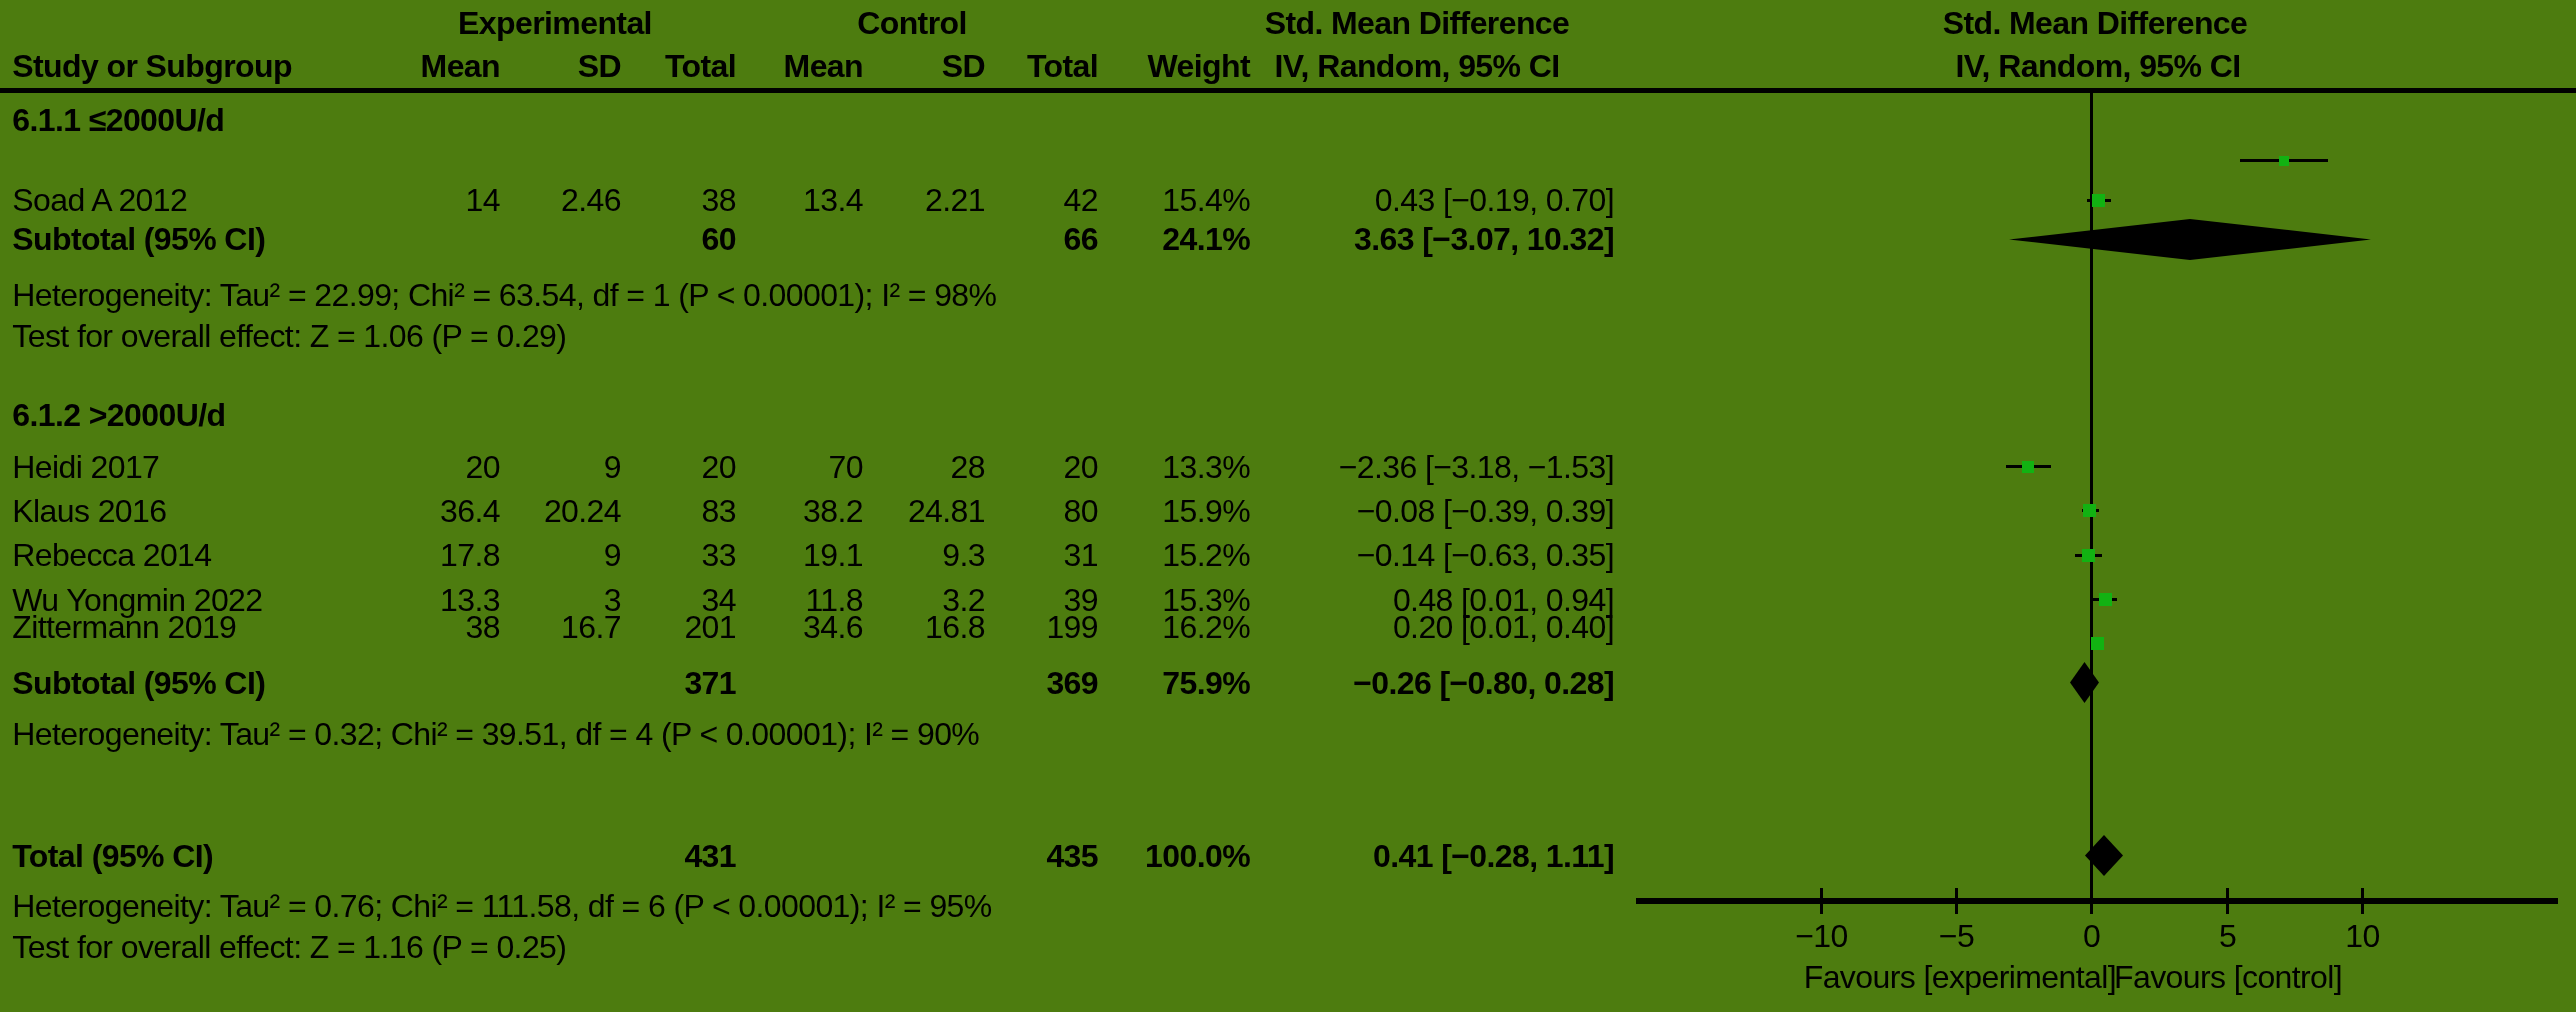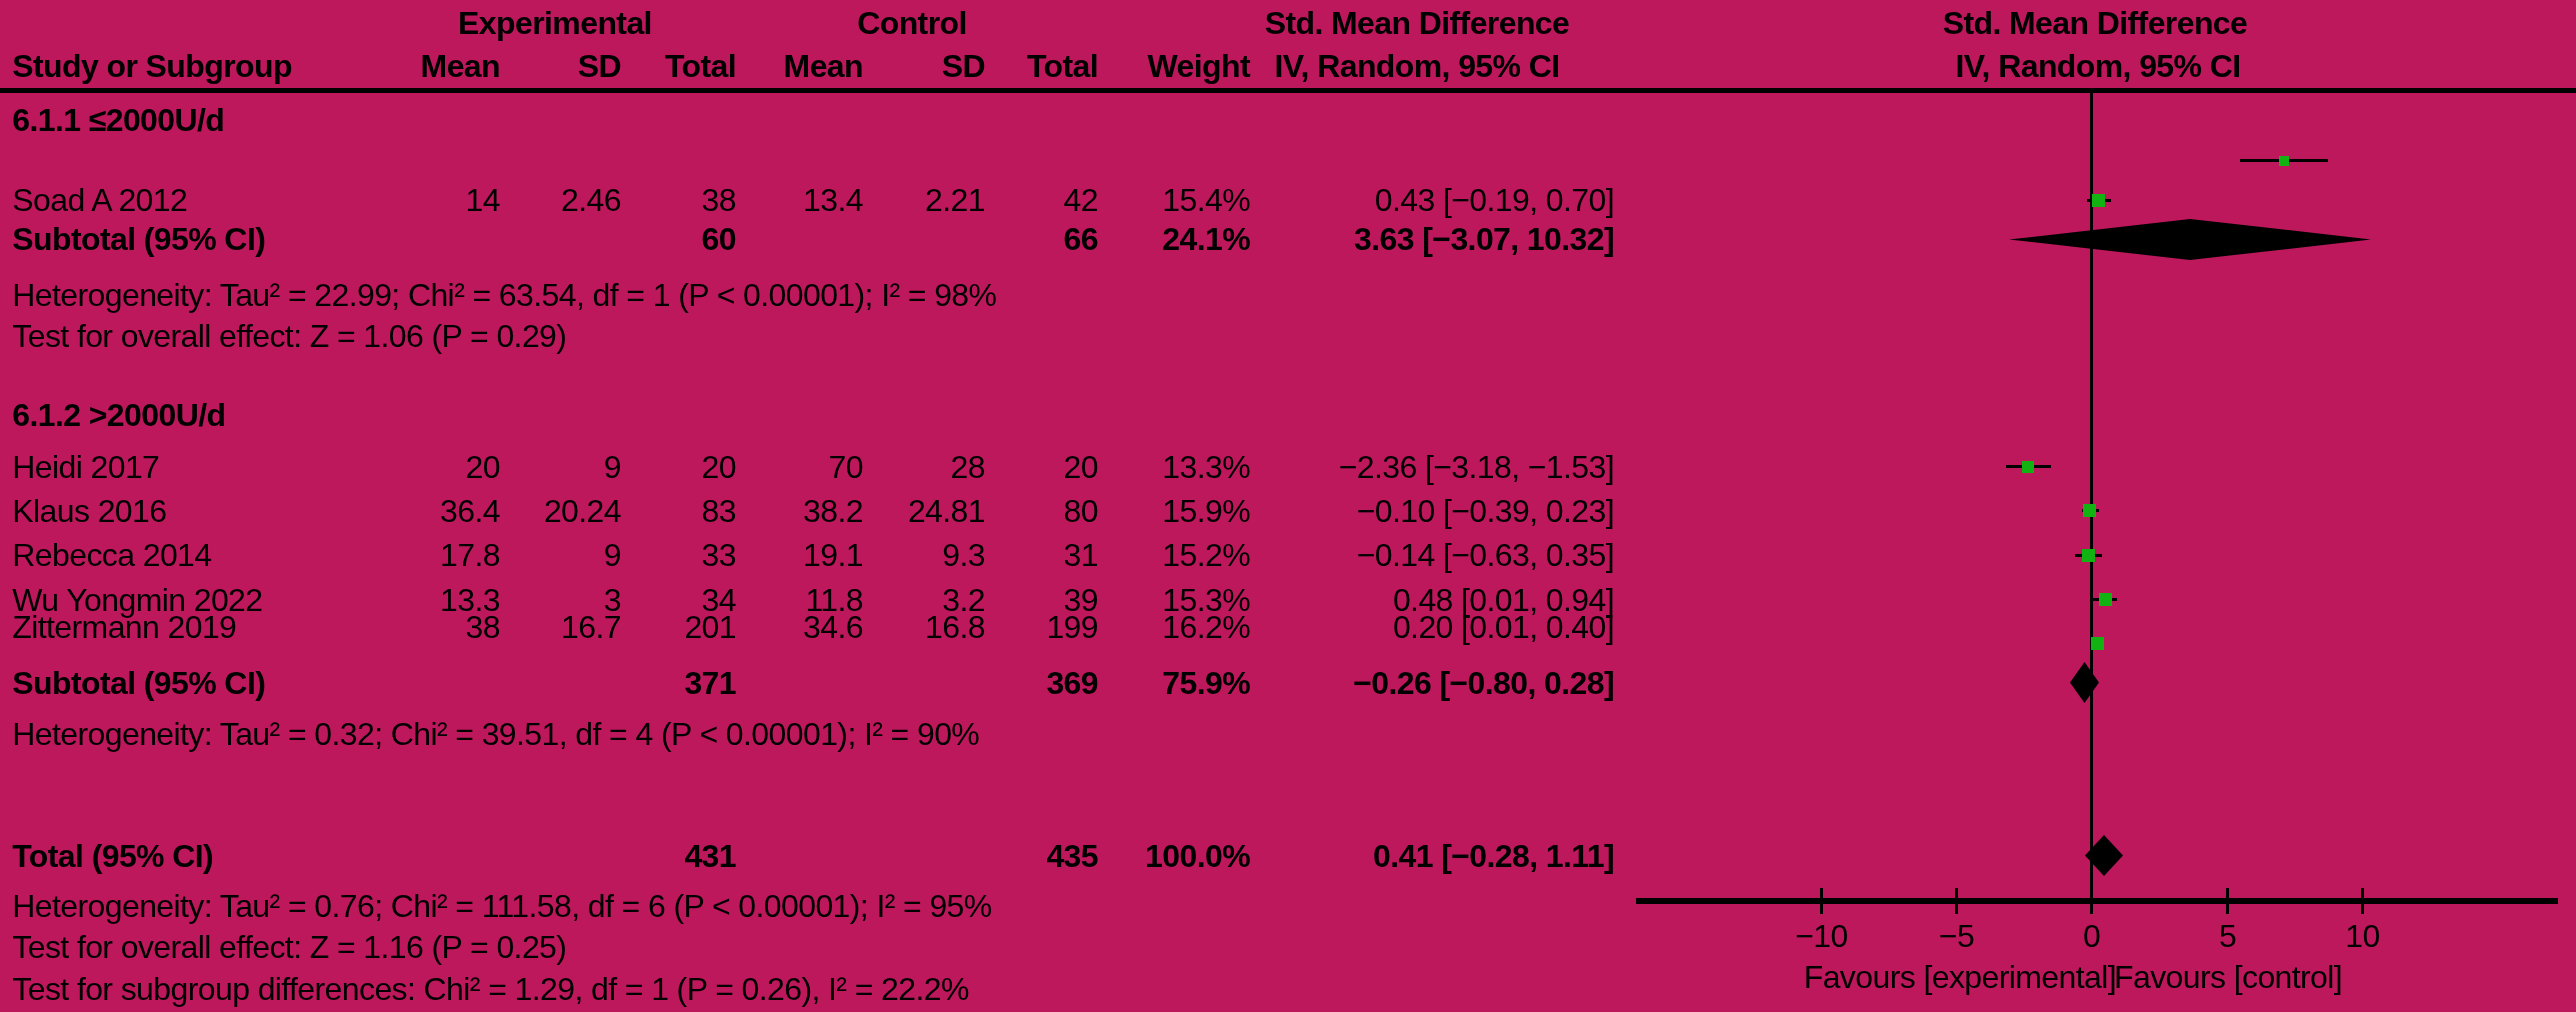--- a/index.html
+++ b/index.html
@@ -1,19 +1,19 @@
 <!DOCTYPE html>
 <html style="font-size:9px"><head>
 <meta charset="utf-8">
 <style>
   html,body{margin:0;padding:0;background:#fff;}
   #canvas{
     position:relative;
     width:2576px;height:1012px;
-    background:#be185d;
+    background:#4d7c0f;
     font-family:"Liberation Sans","DejaVu Sans",sans-serif;
     color:#000;
     letter-spacing:-0.6px;
     overflow:hidden;
   }
   .row{position:absolute;left:0;width:100%;height:40px;line-height:40px;font-size:32px;white-space:nowrap;}
   .b{font-weight:bold;}
   .cell{position:absolute;white-space:nowrap;}
   .study{left:12.3px;}
   .c-mean1{right:2076px;}
@@ -117,21 +117,21 @@
 
   <div class="row" style="top:491px">
     <span class="cell study">Klaus 2016</span>
     <span class="cell c-mean1">36.4</span>
     <span class="cell c-sd1">20.24</span>
     <span class="cell c-total1">83</span>
     <span class="cell c-mean2">38.2</span>
     <span class="cell c-sd2">24.81</span>
     <span class="cell c-total2">80</span>
     <span class="cell c-weight">15.9%</span>
-    <span class="cell c-ci">−0.10 [−0.39, 0.23]</span>
+    <span class="cell c-ci">−0.08 [−0.39, 0.39]</span>
   </div>
 
   <div class="row" style="top:535px">
     <span class="cell study">Rebecca 2014</span>
     <span class="cell c-mean1">17.8</span>
     <span class="cell c-sd1">9</span>
     <span class="cell c-total1">33</span>
     <span class="cell c-mean2">19.1</span>
     <span class="cell c-sd2">9.3</span>
     <span class="cell c-total2">31</span>
@@ -181,23 +181,20 @@
     <span class="cell c-total2">435</span>
     <span class="cell c-weight">100.0%</span>
     <span class="cell c-ci">0.41 [−0.28, 1.11]</span>
   </div>
 
   <div class="row" style="top:886px">
     <span class="cell study">Heterogeneity: Tau² = 0.76; Chi² = 111.58, df = 6 (P &lt; 0.00001); I² = 95%</span>
   </div>
   <div class="row" style="top:927px">
     <span class="cell study">Test for overall effect: Z = 1.16 (P = 0.25)</span>
-  </div>
-  <div class="row" style="top:969px">
-    <span class="cell study">Test for subgroup differences: Chi² = 1.29, df = 1 (P = 0.26), I² = 22.2%</span>
   </div>
 
   <div class="fav" id="fav-left">Favours [experimental]</div>
   <div class="fav" id="fav-right">Favours [control]</div>
 
   <div id="plot-layer">
       <div class="tick" style="left: 1820px;"></div>
       <div class="ticklabel" style="left: 1766px;">−10</div>
       <div class="tick" style="left: 1955px;"></div>
       <div class="ticklabel" style="left: 1901px;">−5</div>

